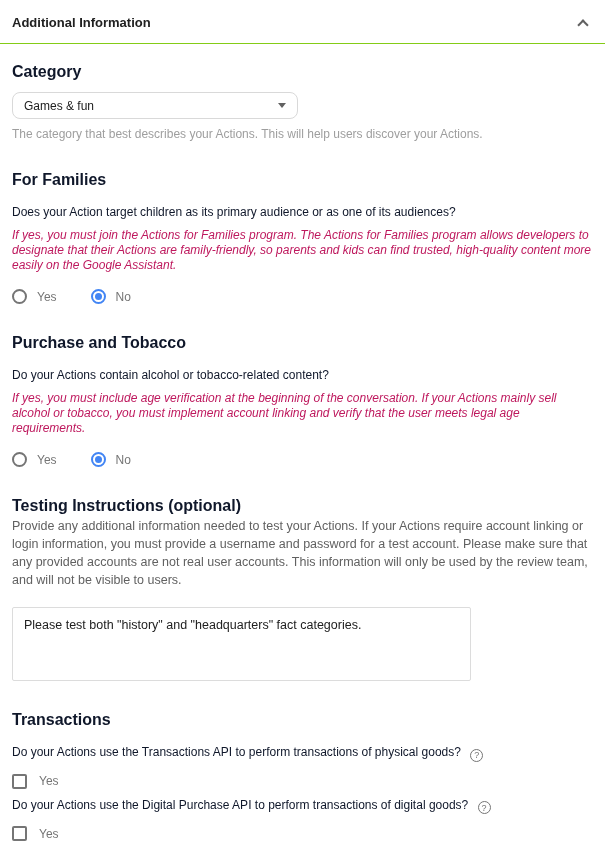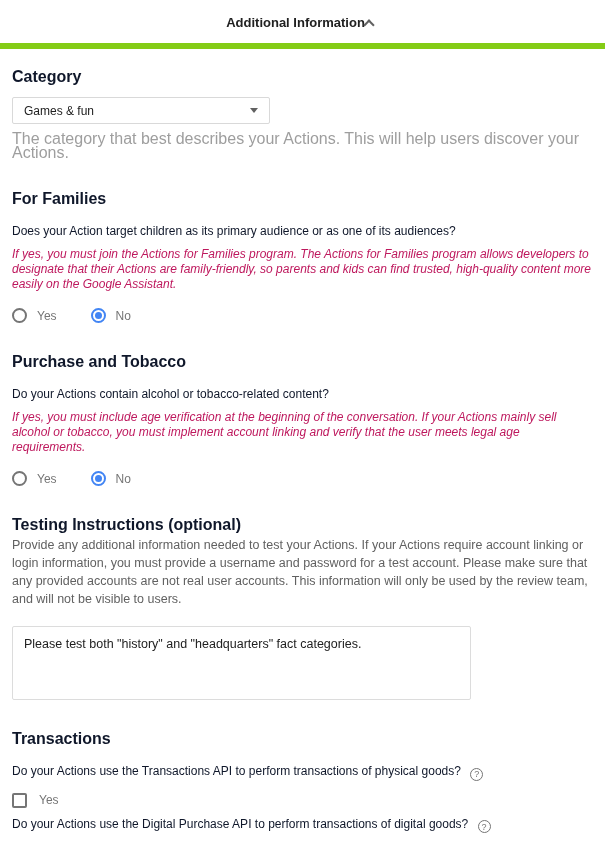--- a/index.html
+++ b/index.html
@@ -7,59 +7,59 @@
   body {
     background: #ffffff;
     font-family: "Liberation Sans", "DejaVu Sans", sans-serif;
     color: #212121;
     overflow: hidden;
   }
 
   .panel-header {
     display: flex;
     align-items: center;
-    justify-content: center;
+    justify-content: space-between;
     padding: 15px 18px 13px 12px;
-    border-bottom: 6px solid #84cc16;
+    border-bottom: 1px solid #84cc16;
   }
   .panel-title { font-size: 13px; font-weight: bold; color: #212121; }
   .chevron {
     width: 8px; height: 8px;
     border-right: 2px solid #616161;
     border-bottom: 2px solid #616161;
     transform: rotate(-135deg);
     margin-top: 4px;
     cursor: pointer;
   }
 
   .content { padding: 0 12px; }
 
   .sec { margin-top: 30px; }
   .sec-first { margin-top: 19px; }
   .section-title { font-size: 16px; font-weight: bold; color: #0f172a; }
 
   .select {
     margin-top: 11px;
-    width: 258px; height: 27px;
+    width: 286px; height: 27px;
     border: 1px solid #d9d9d9;
-    border-radius: 2px;
+    border-radius: 8px;
     background: #fff;
     display: flex; align-items: center; justify-content: space-between;
     padding: 0 11px;
     font-size: 12px; color: #212121;
     cursor: pointer;
   }
   .select-arrow {
     width: 0; height: 0;
     border-left: 4px solid transparent;
     border-right: 4px solid transparent;
     border-top: 5px solid #616161;
   }
 
-  .fine-print { margin-top: 8px; font-size: 16px; color: #9e9e9e; line-height: 14px; }
+  .fine-print { margin-top: 8px; font-size: 12px; color: #9e9e9e; line-height: 14px; }
 
   .question { margin-top: 15px; font-size: 12px; color: #0f172a; line-height: 16px; }
   .help-para { margin-top: 8px; font-size: 12px; color: #be185d; line-height: 15px; font-style: italic; }
   .desc-para { margin-top: 2px; font-size: 12.5px; color: #616161; line-height: 18px; max-width: 578px; }
 
   .radio-row { display: flex; align-items: center; margin-top: 16px; }
   .radio-option { display: flex; align-items: center; margin-right: 34px; cursor: pointer; }
   .radio {
     width: 15px; height: 15px; flex: none;
     border: 2px solid #757575; border-radius: 50%;

